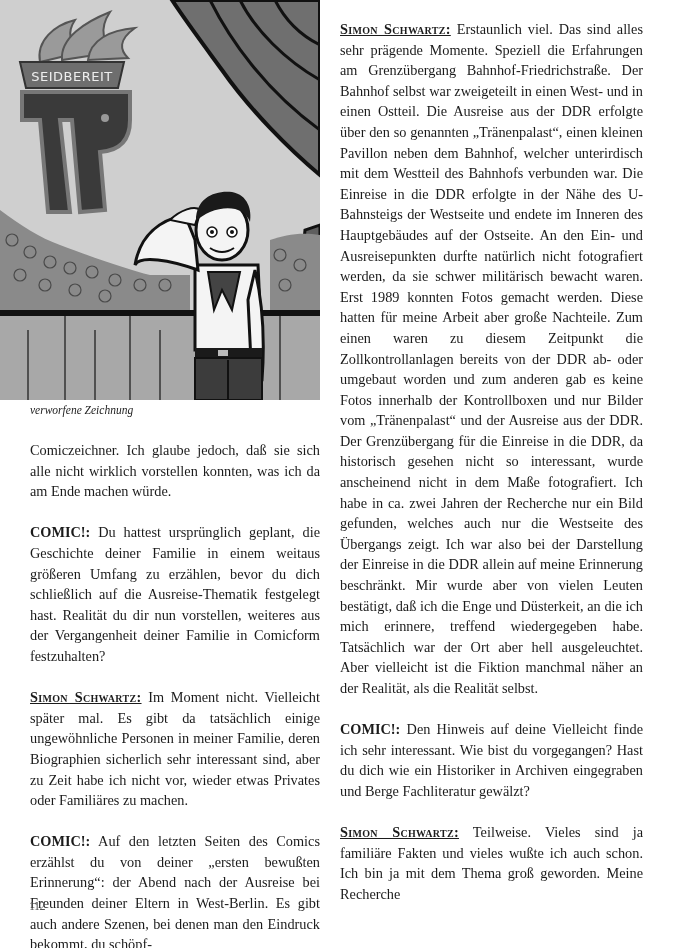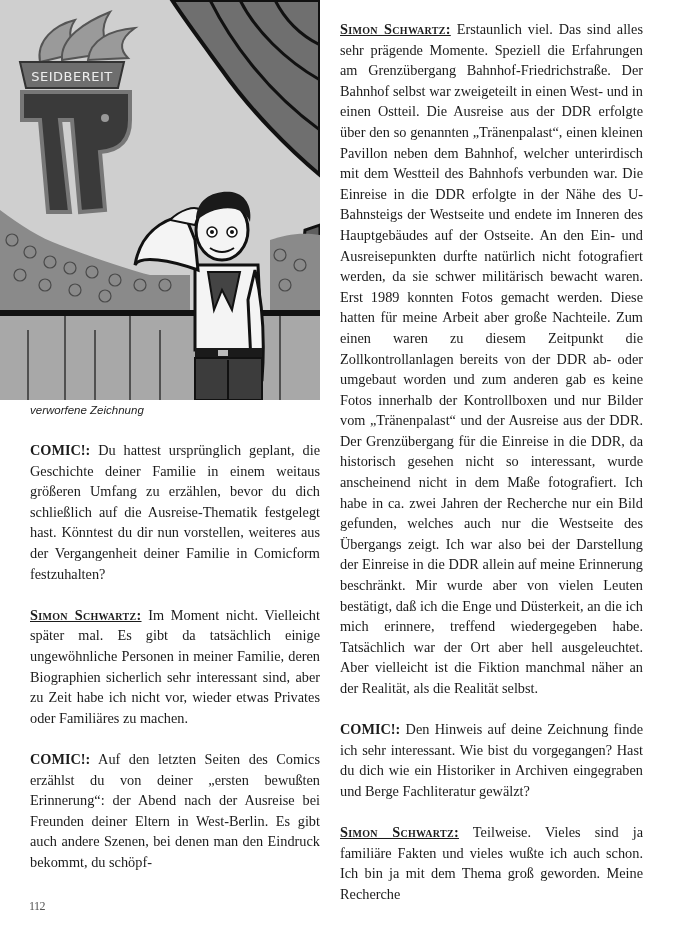--- a/index.html
+++ b/index.html
@@ -1,21 +1,21 @@
 <!DOCTYPE html>
 <html><head>
 <meta charset="utf-8">
 <style>
   html, body { margin: 0; padding: 0; background: #ffffff; }
   body { width: 678px; height: 948px; position: relative; overflow: hidden;
          font-family: "DejaVu Serif", "Liberation Serif", serif; color: #1b1b1b; }
   .illus { position: absolute; left: 0; top: 0; width: 320px; height: 400px; overflow: hidden; background: #eab308; }
   .illus svg { display: block; }
   .caption { position: absolute; left: 30px; top: 404px; font-style: italic; font-size: 11.5px; color: #222;
-             font-family: Liberation Sans, sans-serif; }
+             font-family: Liberation Serif, serif; }
   .col { position: absolute; font-family: "Liberation Serif", serif; font-size: 14.3px; line-height: 20.6px; text-align: justify; }
   .col-left { left: 30px; top: 440px; width: 290px; }
   .col-right { left: 340px; top: 19px; width: 303px; }
   .col p { margin: 0 0 20.6px 0; }
   .sp { font-weight: bold; }
   .sp.sc { font-variant: small-caps; letter-spacing: 0.3px; text-decoration: underline; }
   .pagenum { position: absolute; left: 29px; top: 899px; font-size: 12px; color: #555; font-family: "Liberation Serif", serif; letter-spacing: -0.5px; }
 </style>
 </head>
 <body>
@@ -94,35 +94,38 @@
     <rect x="218" y="350" width="10" height="6" fill="#bbb"></rect>
     <path d="M195 358 L262 358 L262 400 L195 400 Z" fill="#3c3c3c" stroke="#111" stroke-width="2"></path>
     <line x1="228" y1="360" x2="228" y2="400" stroke="#111" stroke-width="2"></line>
   </svg>
 </div>
 
 <div class="caption">verworfene Zeichnung</div>
 
 <div class="col col-left">
   <p>
-    <span class="sp">COMIC!:</span><span> Du hattest ursprünglich geplant, die Geschichte deiner Familie in einem weitaus größeren Umfang zu erzählen, bevor du dich schließlich auf die Ausreise-Thematik festgelegt hast. Könntest du dir nun vorstellen, weiteres aus der Vergangenheit deiner Familie in Comicform festzuhalten?</span>
+    <span>Comiczeichner. Ich glaube jedoch, daß sie sich alle nicht wirklich vorstellen konnten, was ich da am Ende machen würde.</span>
+  </p>
+  <p>
+    <span class="sp">COMIC!:</span><span> Du hattest ursprünglich geplant, die Geschichte deiner Familie in einem weitaus größeren Umfang zu erzählen, bevor du dich schließlich auf die Ausreise-Thematik festgelegt hast. Realität du dir nun vorstellen, weiteres aus der Vergangenheit deiner Familie in Comicform festzuhalten?</span>
   </p>
   <p>
     <span class="sp sc">Simon Schwartz:</span><span> Im Moment nicht. Vielleicht später mal. Es gibt da tatsächlich einige ungewöhnliche Personen in meiner Familie, deren Biographien sicherlich sehr interessant sind, aber zu Zeit habe ich nicht vor, wieder etwas Privates oder Familiäres zu machen.</span>
   </p>
   <p>
     <span class="sp">COMIC!:</span><span> Auf den letzten Seiten des Comics erzählst du von deiner „ersten bewußten Erinnerung“: der Abend nach der Ausreise bei Freunden deiner Eltern in West-Berlin. Es gibt auch andere Szenen, bei denen man den Eindruck bekommt, du schöpf-</span>
   </p>
 </div>
 
 <div class="col col-right">
   <p>
     <span class="sp sc">Simon Schwartz:</span><span> Erstaunlich viel. Das sind alles sehr prägende Momente. Speziell die Erfahrungen am Grenzübergang Bahnhof-Friedrichstraße. Der Bahnhof selbst war zweigeteilt in einen West- und in einen Ostteil. Die Ausreise aus der DDR erfolgte über den so genannten „Tränenpalast“, einen kleinen Pavillon neben dem Bahnhof, welcher unterirdisch mit dem Westteil des Bahnhofs verbunden war. Die Einreise in die DDR erfolgte in der Nähe des U-Bahnsteigs der Westseite und endete im Inneren des Hauptgebäudes auf der Ostseite. An den Ein- und Ausreisepunkten durfte natürlich nicht fotografiert werden, da sie schwer militärisch bewacht waren. Erst 1989 konnten Fotos gemacht werden. Diese hatten für meine Arbeit aber große Nachteile. Zum einen waren zu diesem Zeitpunkt die Zollkontrollanlagen bereits von der DDR ab- oder umgebaut worden und zum anderen gab es keine Fotos innerhalb der Kontrollboxen und nur Bilder vom „Tränenpalast“ und der Ausreise aus der DDR. Der Grenzübergang für die Einreise in die DDR, da historisch gesehen nicht so interessant, wurde anscheinend nicht in dem Maße fotografiert. Ich habe in ca. zwei Jahren der Recherche nur ein Bild gefunden, welches auch nur die Westseite des Übergangs zeigt. Ich war also bei der Darstellung der Einreise in die DDR allein auf meine Erinnerung beschränkt. Mir wurde aber von vielen Leuten bestätigt, daß ich die Enge und Düsterkeit, an die ich mich erinnere, treffend wiedergegeben habe. Tatsächlich war der Ort aber hell ausgeleuchtet. Aber vielleicht ist die Fiktion manchmal näher an der Realität, als die Realität selbst.</span>
   </p>
   <p>
-    <span class="sp">COMIC!:</span><span> Den Hinweis auf deine Zeichnung finde ich sehr interessant. Wie bist du vorgegangen? Hast du dich wie ein Historiker in Archiven eingegraben und Berge Fachliteratur gewälzt?</span>
+    <span class="sp">COMIC!:</span><span> Den Hinweis auf deine Vielleicht finde ich sehr interessant. Wie bist du vorgegangen? Hast du dich wie ein Historiker in Archiven eingegraben und Berge Fachliteratur gewälzt?</span>
   </p>
   <p>
     <span class="sp sc">Simon Schwartz:</span><span> Teilweise. Vieles sind ja familiäre Fakten und vieles wußte ich auch schon. Ich bin ja mit  dem Thema groß geworden. Meine Recherche</span>
   </p>
 </div>
 
 <div class="pagenum">112</div>
 
 </body></html>

